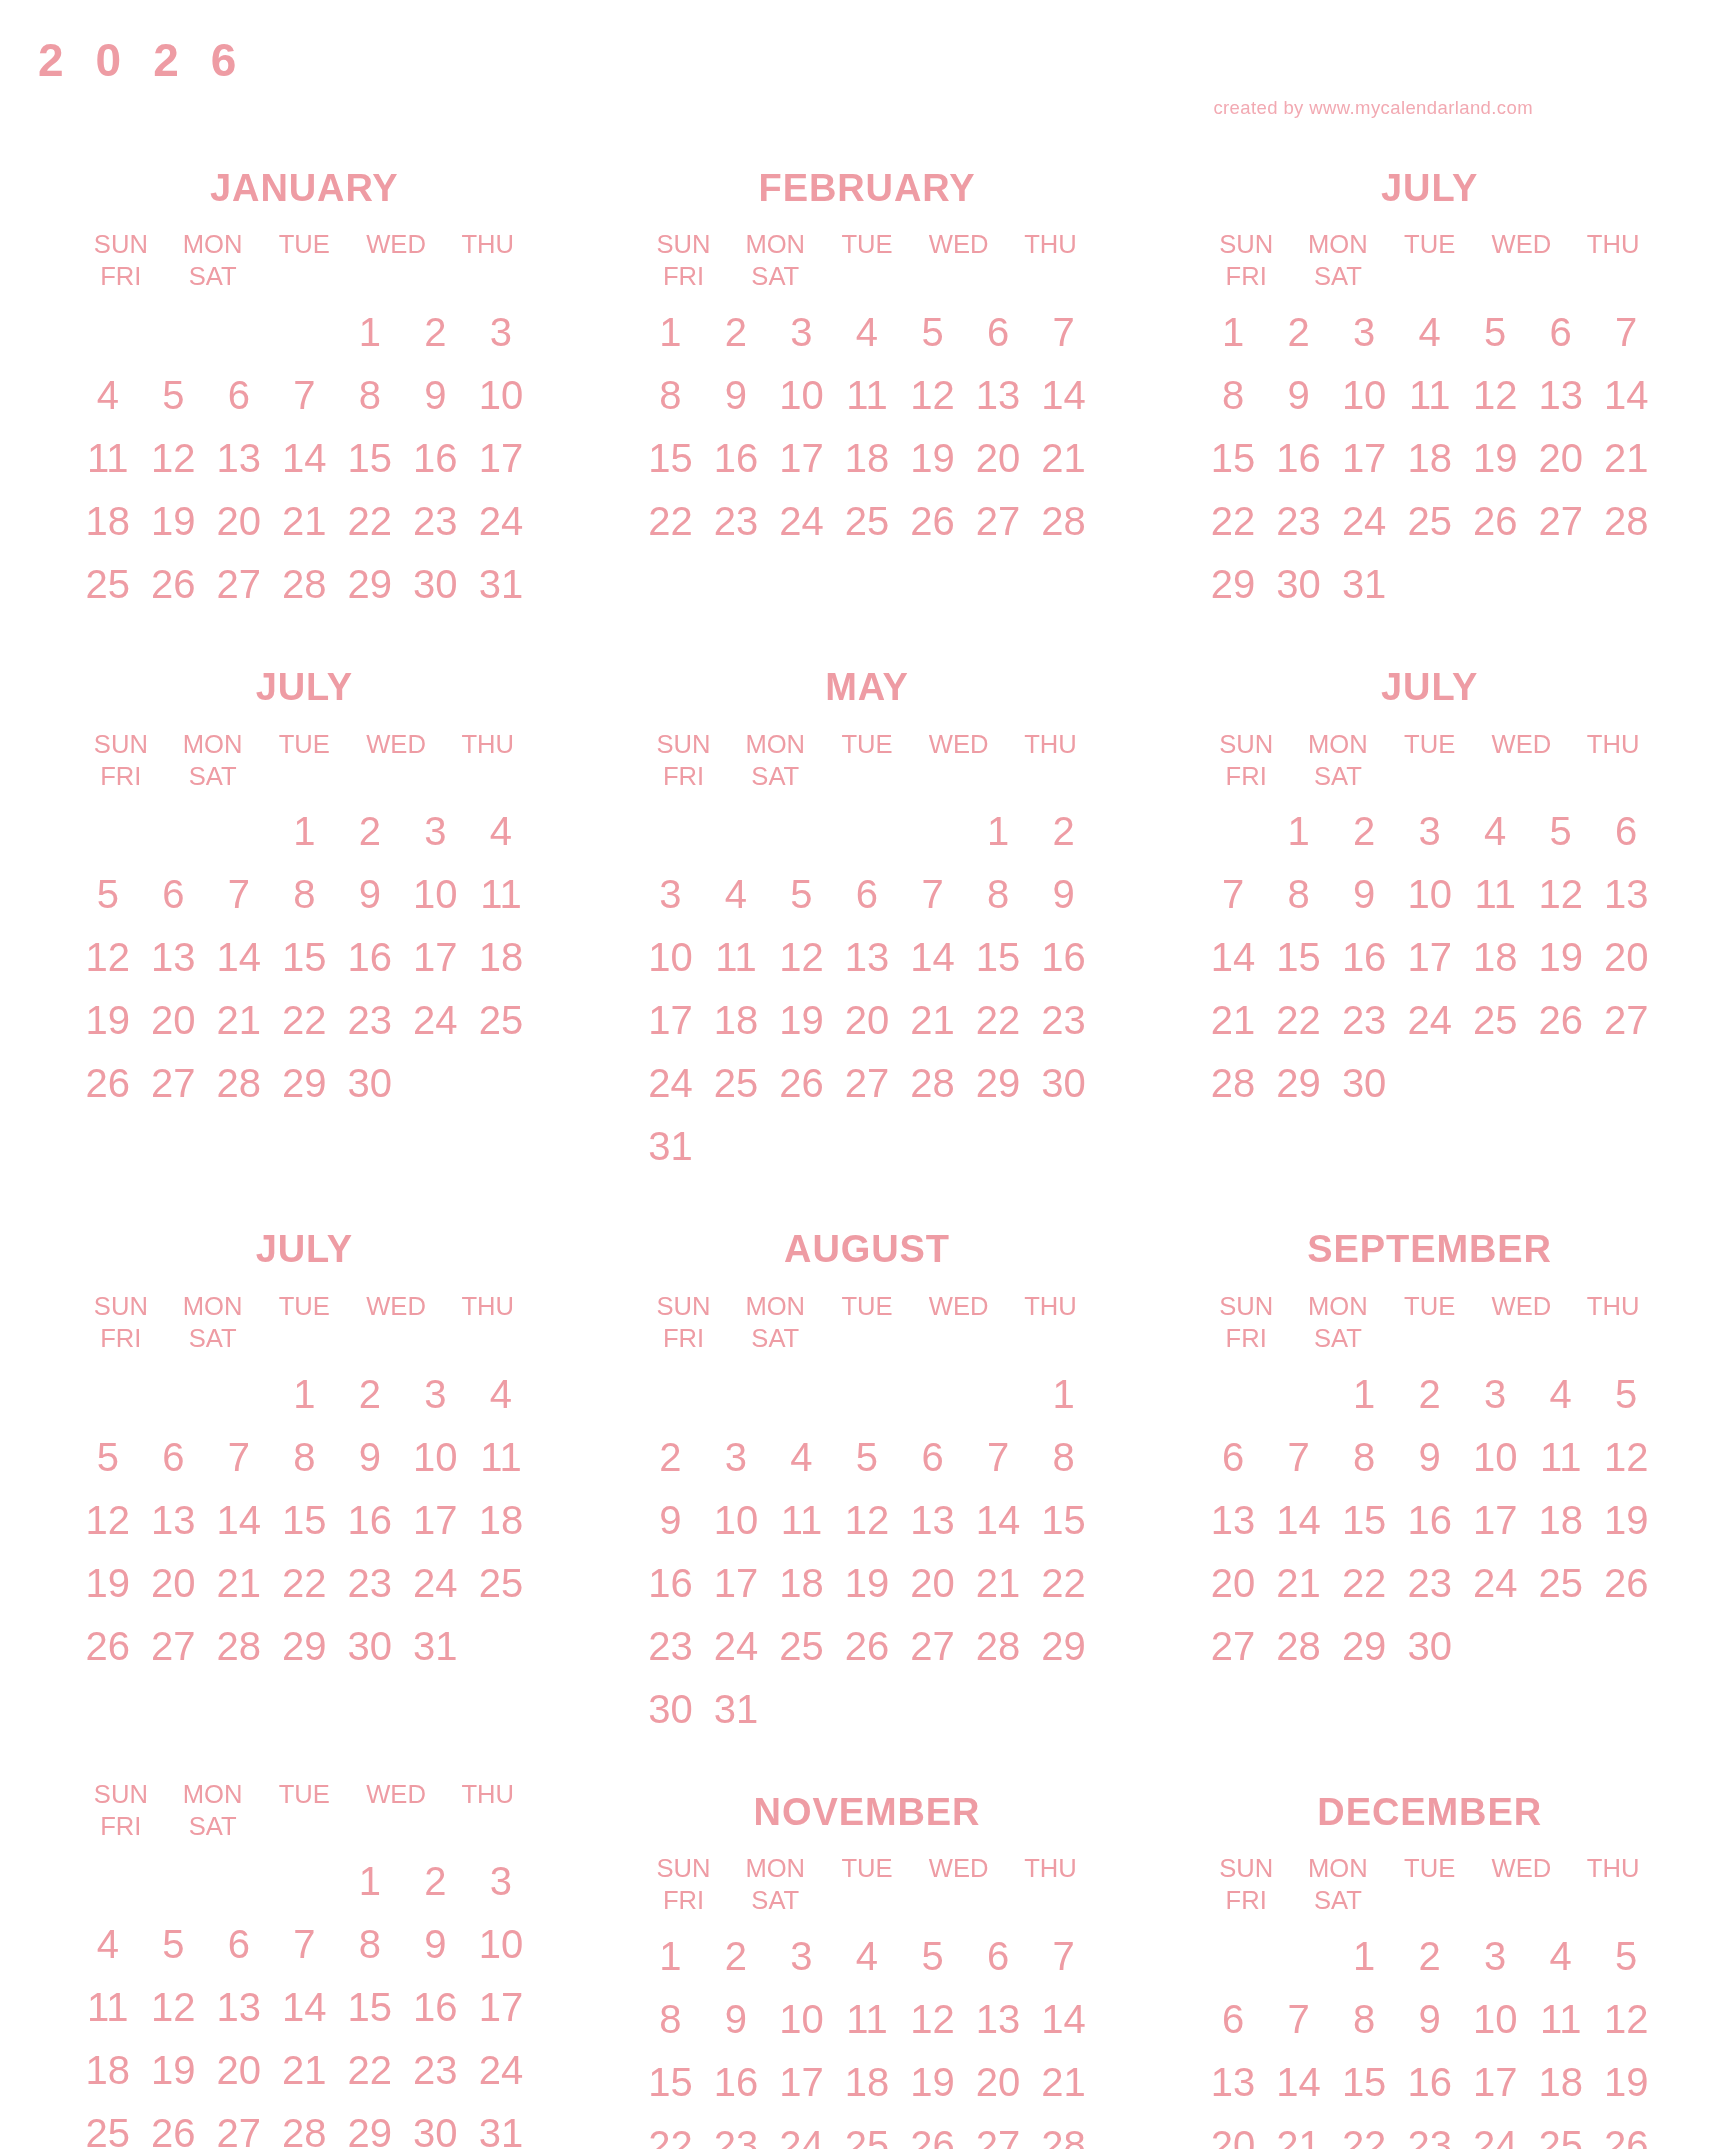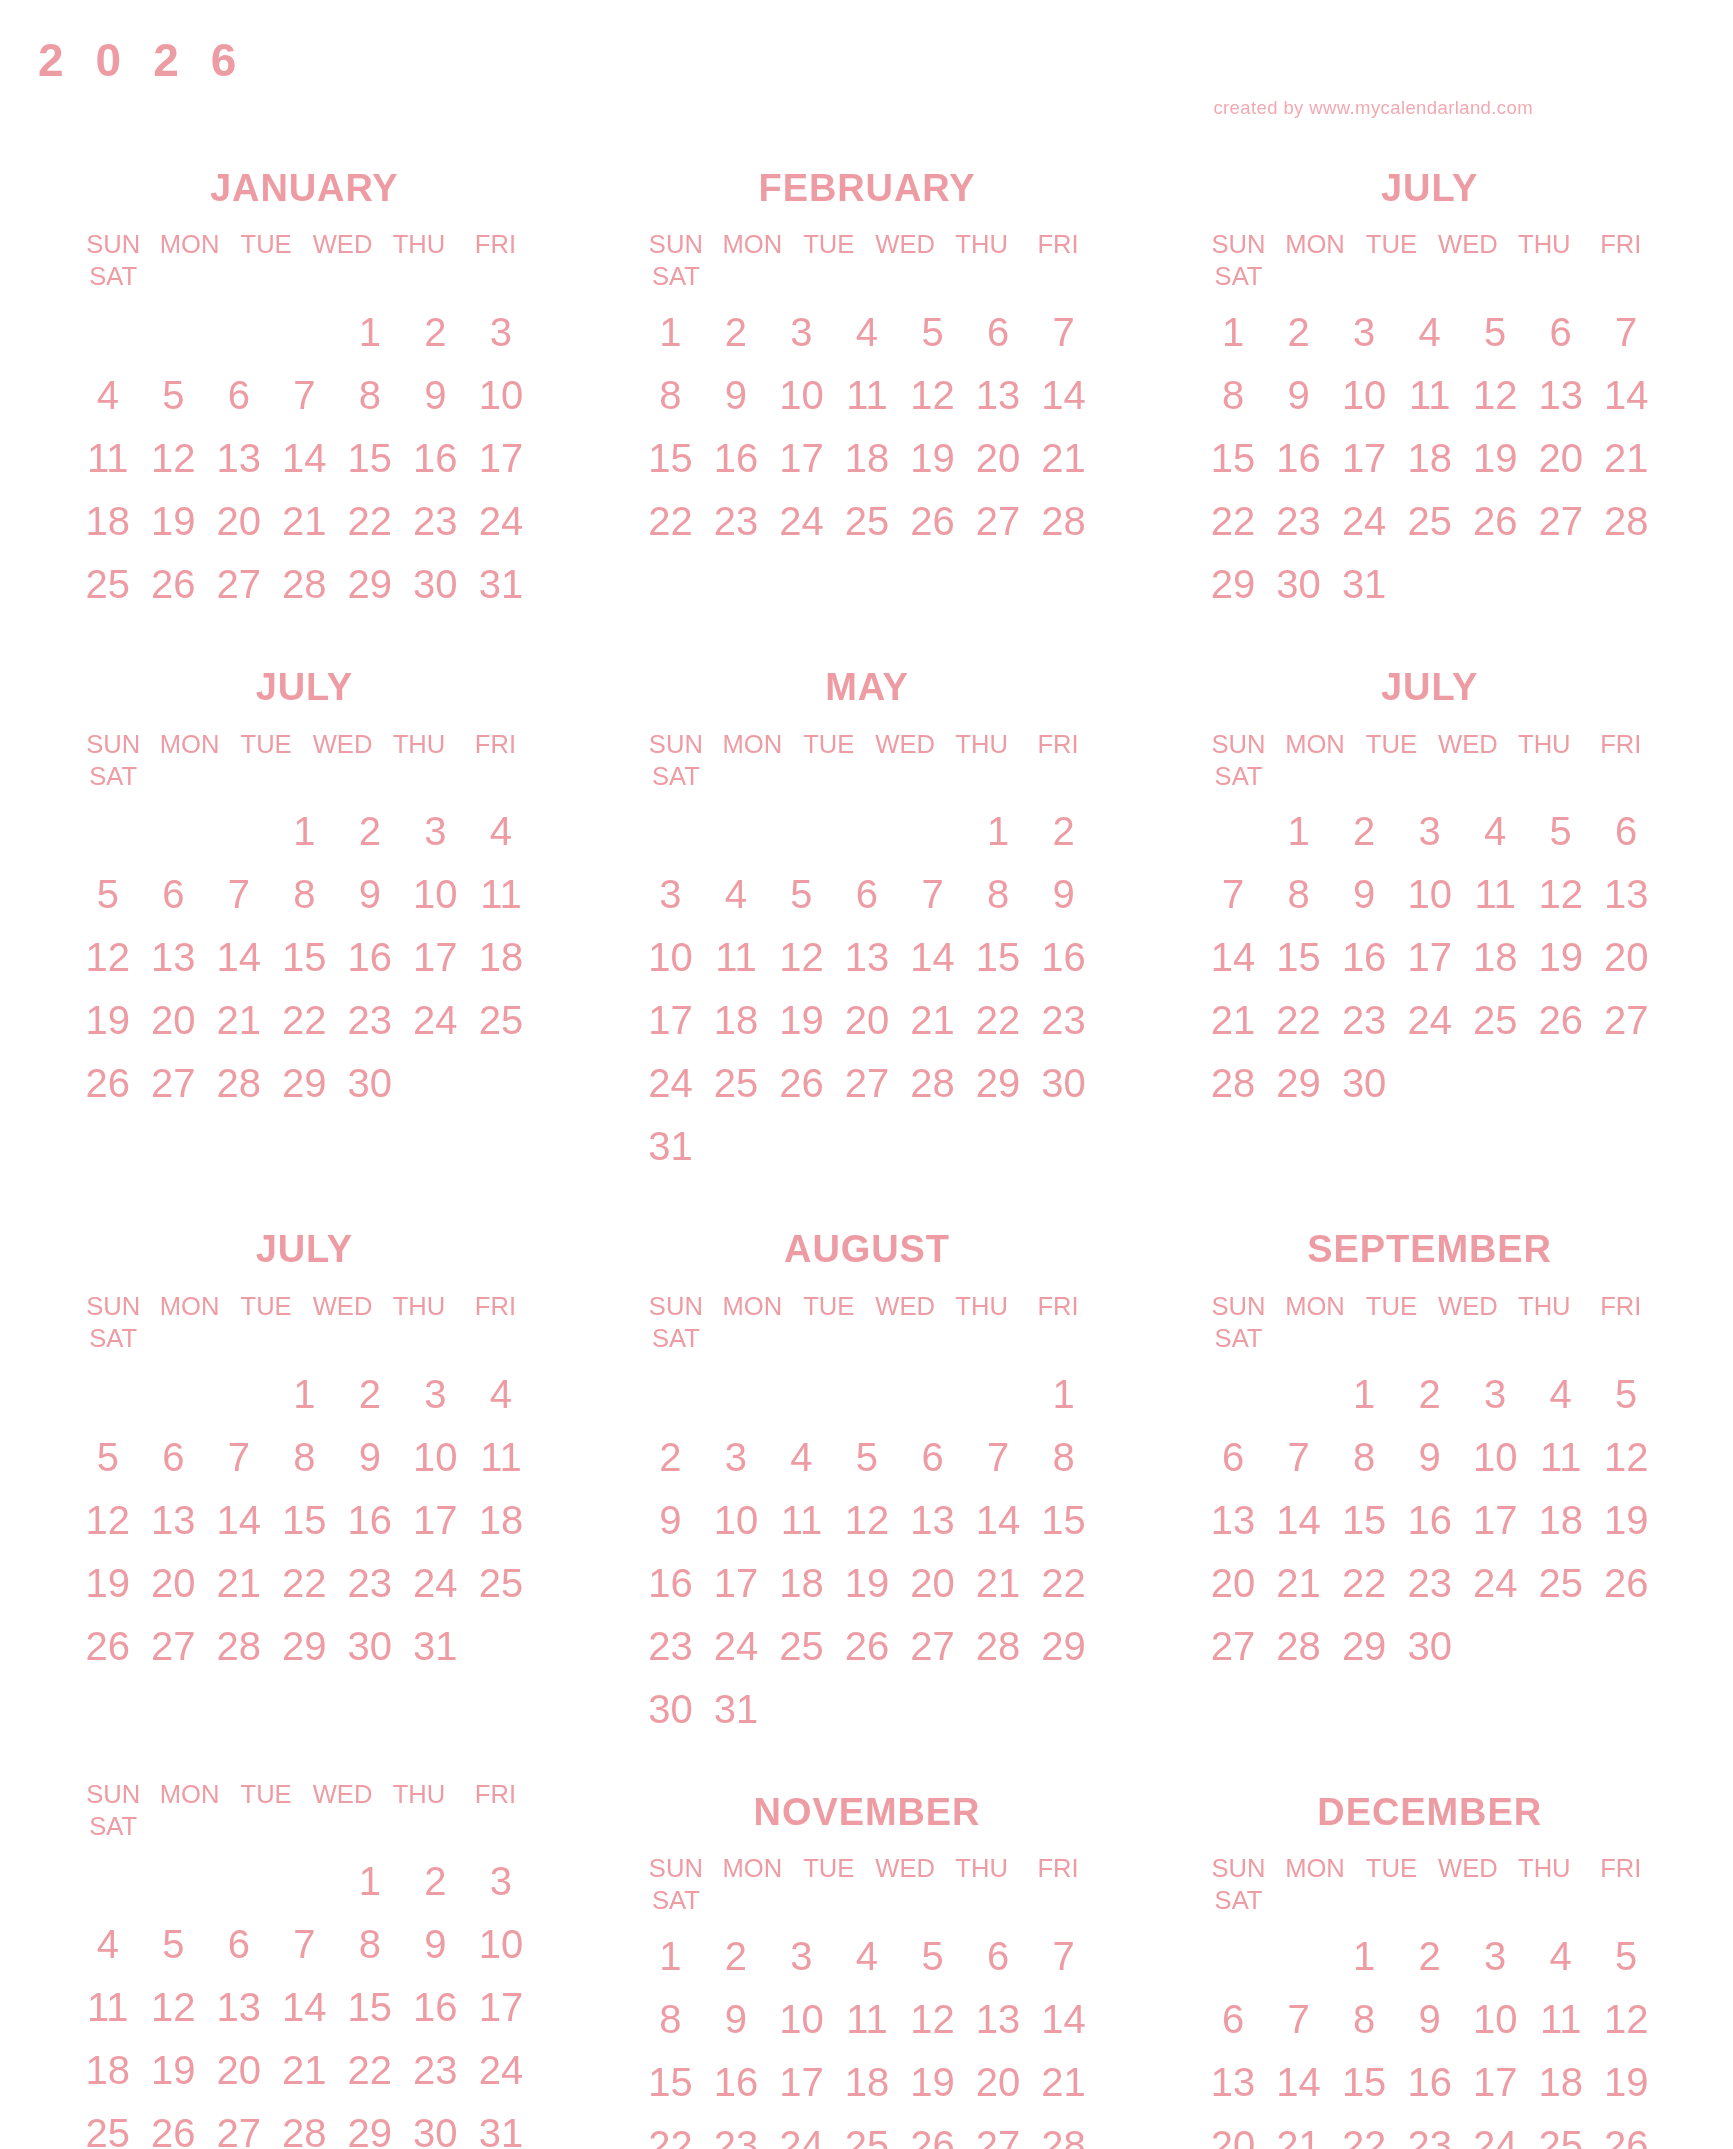--- a/index.html
+++ b/index.html
@@ -46,21 +46,21 @@
   .month-title {
     text-align: center;
     font-size: 38px;
     line-height: 42px;
     margin-bottom: 19.4px;
     letter-spacing: 0.9px;
     margin-top: 13px;
   }
   .weekdays {
     display: grid;
-    grid-template-columns: repeat(6, 1fr);
+    grid-template-columns: repeat(5, 1fr);
     font-size: 25.6px;
     line-height: 32px;
     margin-bottom: 8.8px;
   }
   .weekday {
     text-align: center;
   }
   .days {
     display: grid;
     grid-template-columns: repeat(7, 1fr);

